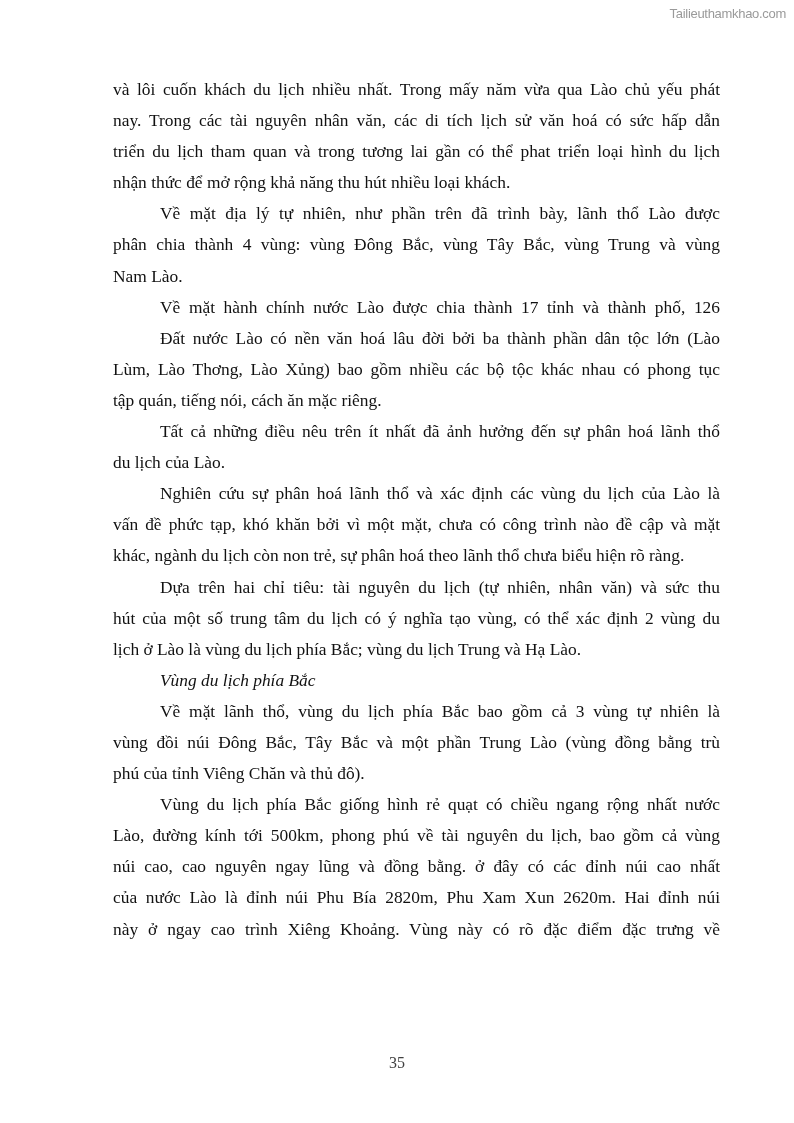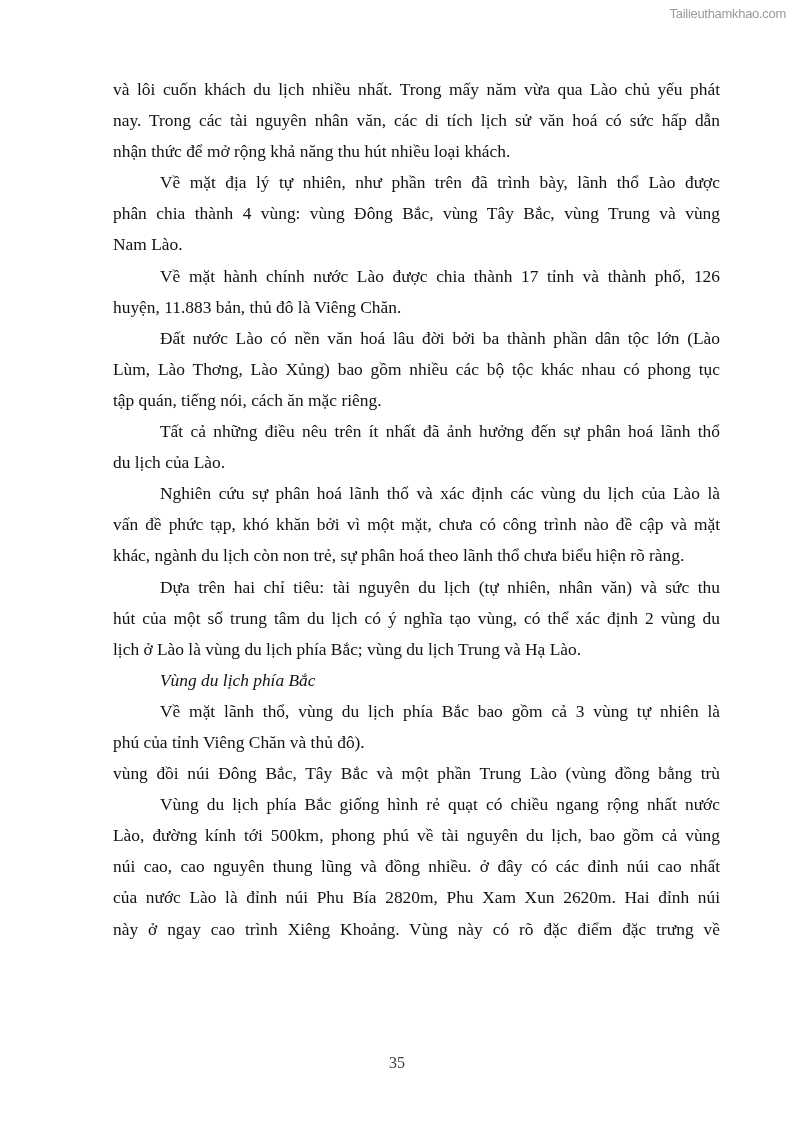--- a/index.html
+++ b/index.html
@@ -29,51 +29,51 @@
 </head>
 <body>
 
 <div class="page">
   <div class="watermark">Tailieuthamkhao.com</div>
 
   <div class="body-text">
 
     <div class="line">và lôi cuốn khách du lịch nhiều nhất. Trong mấy năm vừa qua Lào chủ yếu phát</div>
     <div class="line">nay. Trong các tài nguyên nhân văn, các di tích lịch sử văn hoá có sức hấp dẫn</div>
+    <div class="line">triển du lịch tham quan và trong tương lai gần có thể phat triển loại hình du lịch</div>
     <div class="line last">nhận thức để mở rộng khả năng thu hút nhiều loại khách.</div>
 
     <div class="line indent">Về mặt địa lý tự nhiên, như phần trên đã trình bày, lãnh thổ Lào được</div>
     <div class="line">phân chia thành 4 vùng: vùng Đông Bắc, vùng Tây Bắc, vùng Trung và vùng</div>
     <div class="line last">Nam Lào.</div>
 
     <div class="line indent">Về mặt hành chính nước Lào được chia thành 17 tỉnh và thành phố, 126</div>
-    <div class="line last">huyện, 11.883 bản, thủ đô là Viêng Chăn.</div>
 
     <div class="line indent">Đất nước Lào có nền văn hoá lâu đời bởi ba thành phần dân tộc lớn (Lào</div>
     <div class="line">Lùm, Lào Thơng, Lào Xủng) bao gồm nhiều các bộ tộc khác nhau có phong tục</div>
     <div class="line last">tập quán, tiếng nói, cách ăn mặc riêng.</div>
 
     <div class="line indent">Tất cả những điều nêu trên ít nhất đã ảnh hưởng đến sự phân hoá lãnh thổ</div>
     <div class="line last">du lịch của Lào.</div>
 
     <div class="line indent">Nghiên cứu sự phân hoá lãnh thổ và xác định các vùng du lịch của Lào là</div>
     <div class="line">vấn đề phức tạp, khó khăn bởi vì một mặt, chưa có công trình nào đề cập và mặt</div>
     <div class="line last">khác, ngành du lịch còn non trẻ, sự phân hoá theo lãnh thổ chưa biểu hiện rõ ràng.</div>
 
     <div class="line indent">Dựa trên hai chỉ tiêu: tài nguyên du lịch (tự nhiên, nhân văn) và sức thu</div>
     <div class="line">hút của một số trung tâm du lịch có ý nghĩa tạo vùng, có thể xác định 2 vùng du</div>
     <div class="line last">lịch ở Lào là vùng du lịch phía Bắc; vùng du lịch Trung và Hạ Lào.</div>
 
     <div class="line indent last italic">Vùng du lịch phía Bắc</div>
 
     <div class="line indent">Về mặt lãnh thổ, vùng du lịch phía Bắc bao gồm cả 3 vùng tự nhiên là</div>
+    <div class="line">vùng đồi núi Đông Bắc, Tây Bắc và một phần Trung Lào (vùng đồng bằng trù</div>
     <div class="line last">phú của tỉnh Viêng Chăn và thủ đô).</div>
-    <div class="line">vùng đồi núi Đông Bắc, Tây Bắc và một phần Trung Lào (vùng đồng bằng trù</div>
 
     <div class="line indent">Vùng du lịch phía Bắc giống hình rẻ quạt có chiều ngang rộng nhất nước</div>
     <div class="line">Lào, đường kính tới 500km, phong phú về tài nguyên du lịch, bao gồm cả vùng</div>
-    <div class="line">núi cao, cao nguyên thung lũng và đồng nhiều. ở đây có các đỉnh núi cao nhất</div>
+    <div class="line">núi cao, cao nguyên ngay lũng và đồng bằng. ở đây có các đỉnh núi cao nhất</div>
     <div class="line">của nước Lào là đỉnh núi Phu Bía 2820m, Phu Xam Xun 2620m. Hai đỉnh núi</div>
     <div class="line">này ở ngay cao trình Xiêng Khoảng. Vùng này có rõ đặc điểm đặc trưng về</div>
   </div>
 
   <div class="page-number">35</div>
 </div>
 
 </body></html>

